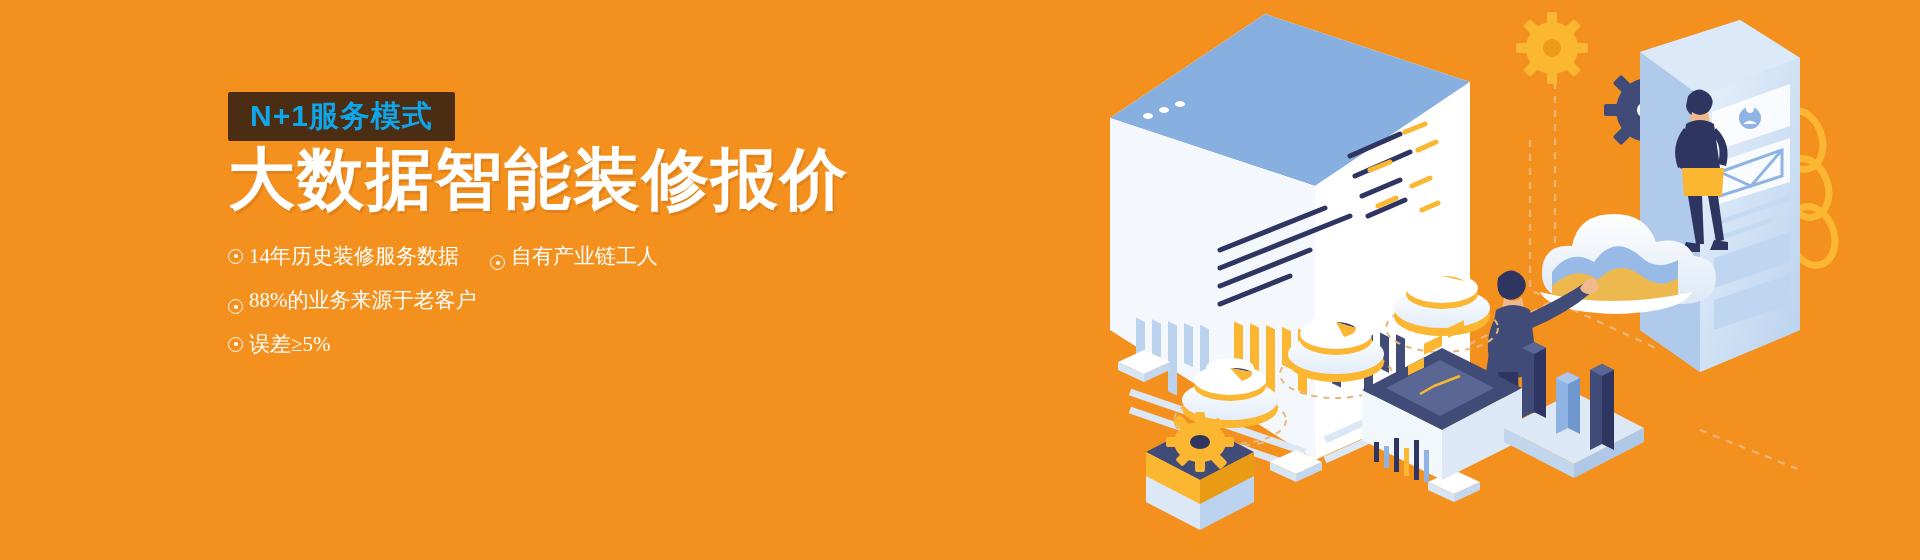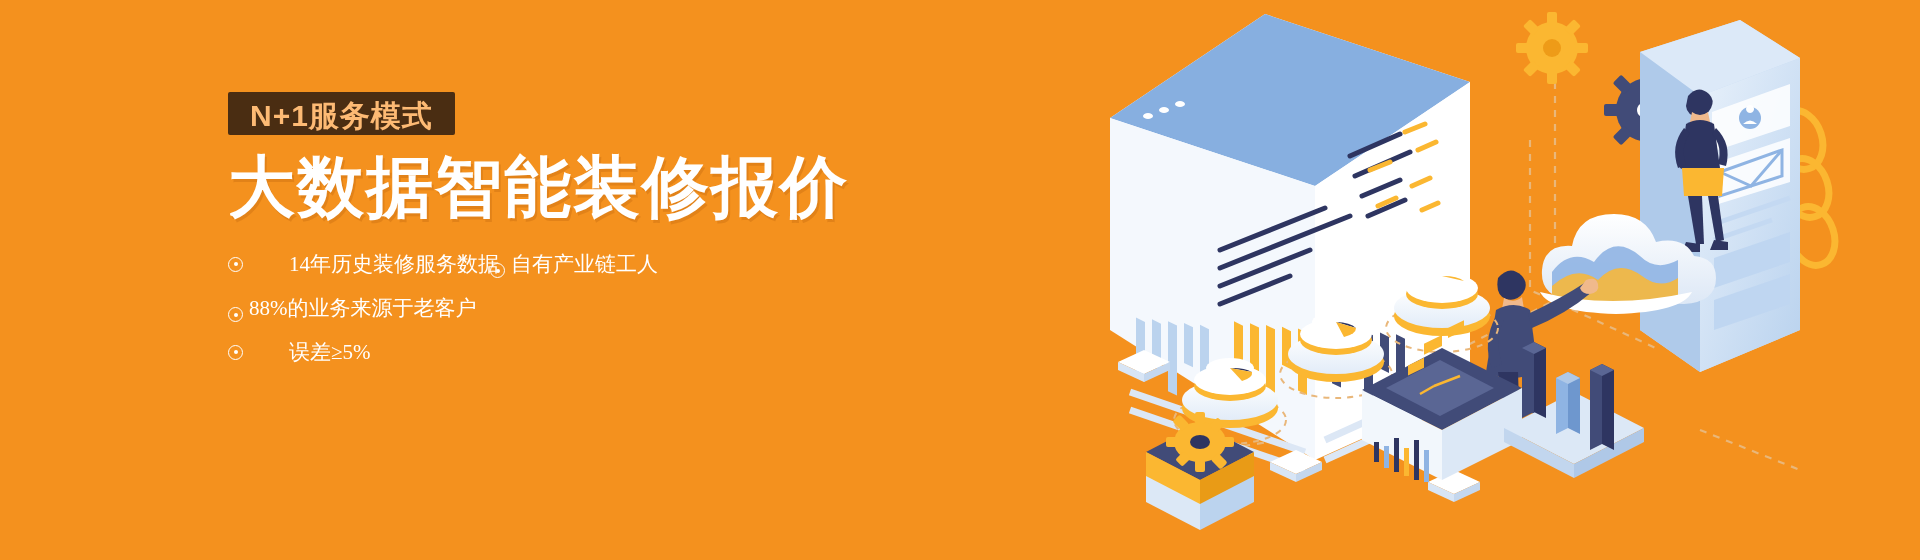--- a/index.html
+++ b/index.html
@@ -13,31 +13,30 @@
     background:#F4911E;
     overflow:hidden;
   }
   
   #text-block{
     position:absolute;left:228px;top:92px;width:720px;
   }
   #badge{
     display:inline-block;
     background:#4A2D12;
-    color:#fdba74;
+    color:#0ea5e9;
     border-radius:2px;
-    padding:7px 22px 3px 22px;
+    padding:7px 22px 9px 22px;
     font-size:30px;
     font-weight:bold;
     letter-spacing:1px;
     line-height:1.1;
     white-space:nowrap;
   }
   #headline{
-    margin-top:14px;
     color:#FFFFFF;
     font-size:67px;
     font-weight:bold;
     letter-spacing:2px;
     line-height:1.12;
     white-space:nowrap;
     text-shadow:2px 3px 0 rgba(180,95,10,0.28);
   }
   #bullets{
     margin-top:26px;
@@ -48,21 +47,21 @@
     margin-bottom:16px;
   }
   .bullet{
     display:flex;
     align-items:center;
     color:#FFFFFF;
     font-size:21px;
     font-family:"Liberation Serif","DejaVu Serif",serif;
     white-space:nowrap;
   }
-  .bullet.col-left{width:262px;flex:0 0 262px;gap:40px;}
+  .bullet.col-left{width:262px;flex:0 0 262px;}
   .bullet.col-right{flex:0 0 auto;align-items:flex-end;}
   .dot-icon{
     display:inline-block;
     width:13px;height:13px;
     border:1.6px solid #FFFFFF;
     border-radius:50%;
     position:relative;
     margin-right:6px;
     flex:0 0 auto;
   }

